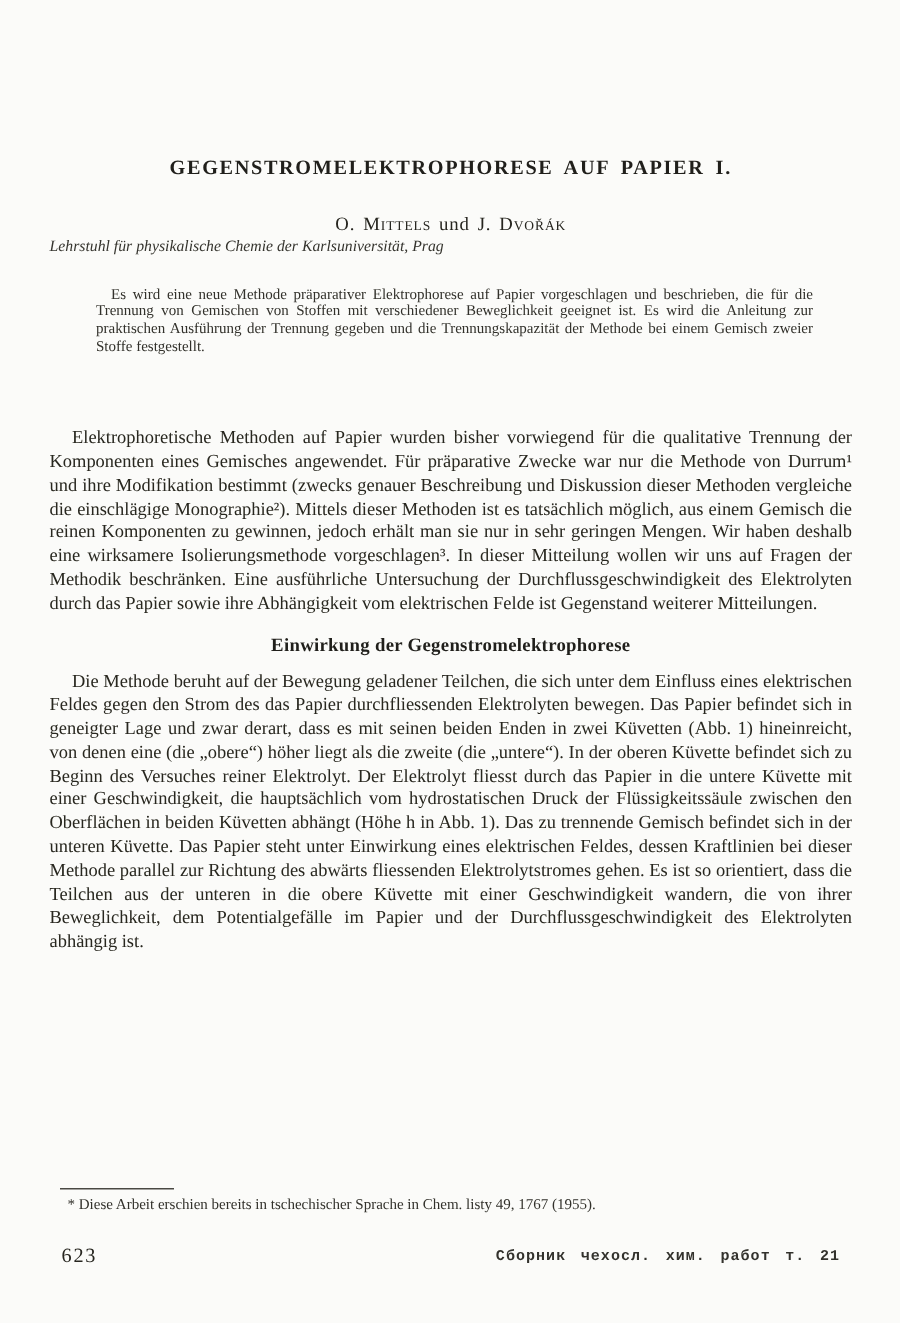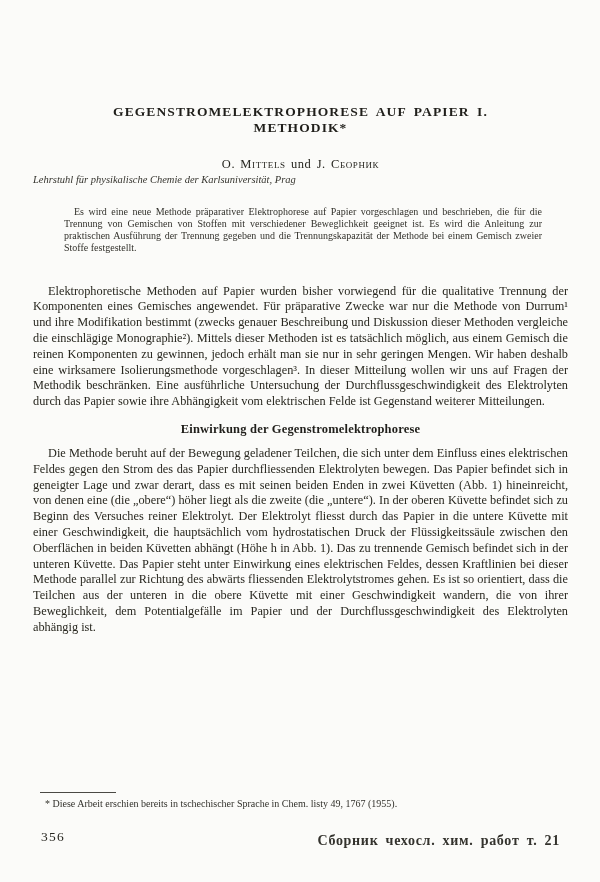--- a/index.html
+++ b/index.html
@@ -66,21 +66,21 @@
   }
   .para {
     font-size: 12.3px;
     line-height: 15.8px;
     text-align: justify;
     text-indent: 15px;
     color: #28271f;
     hyphens: auto;
     margin: 0;
   }
-  .p1 { margin-top: 30px; }
+  .p1 { margin-top: 46px; }
   .heading {
     margin-top: 12px;
     margin-bottom: 9px;
     text-align: center;
     font-weight: bold;
     font-size: 12.5px;
     letter-spacing: 0.2px;
     color: #201f1b;
   }
   .footnote-rule {
@@ -106,52 +106,51 @@
     left: 41px;
     top: 829px;
     font-size: 13.5px;
     letter-spacing: 1.2px;
     color: #26251f;
   }
   .journal-ref {
     position: absolute;
     right: 40px;
     top: 833px;
-    font-family: Liberation Serif, serif;
+    font-family: Liberation Mono, monospace;
     font-weight: bold;
-    font-size: 14px;
+    font-size: 10px;
     letter-spacing: 0.7px;
     word-spacing: 3px;
     color: #33322d;
   }
 </style>
 </head>
 <body>
 
 <div class="page">
 
   <div class="title">
     <div>GEGENSTROMELEKTROPHORESE AUF PAPIER I.</div>
-    <div>METHODIK*</div>
   </div>
 
-  <div class="authors"><span class="sc">O. Mittels</span><span> und </span><span class="sc">J. Сборник</span></div>
+  <div class="authors"><span class="sc">O. Mittels</span><span> und </span><span class="sc">J. Dvořák</span></div>
 
   <div class="affiliation">Lehrstuhl für physikalische Chemie der Karlsuniversität, Prag</div>
 
 
   <p class="abstract">Es wird eine neue Methode präparativer Elektrophorese auf Papier vorgeschlagen und beschrieben, die für die Trennung von Gemischen von Stoffen mit verschiedener Beweglichkeit geeignet ist. Es wird die Anleitung zur praktischen Ausführung der Trennung gegeben und die Trennungskapazität der Methode bei einem Gemisch zweier Stoffe festgestellt.</p>
 
   <p class="para p1">Elektrophoretische Methoden auf Papier wurden bisher vorwiegend für die qualitative Trennung der Komponenten eines Gemisches angewendet. Für präparative Zwecke war nur die Methode von Durrum¹ und ihre Modifikation bestimmt (zwecks genauer Beschreibung und Diskussion dieser Methoden vergleiche die einschlägige Monographie²). Mittels dieser Methoden ist es tatsächlich möglich, aus einem Gemisch die reinen Komponenten zu gewinnen, jedoch erhält man sie nur in sehr geringen Mengen. Wir haben deshalb eine wirksamere Isolierungsmethode vorgeschlagen³. In dieser Mitteilung wollen wir uns auf Fragen der Methodik beschränken. Eine ausführliche Untersuchung der Durchflussgeschwindigkeit des Elektrolyten durch das Papier sowie ihre Abhängigkeit vom elektrischen Felde ist Gegenstand weiterer Mitteilungen.</p>
 
   <div class="heading">Einwirkung der Gegenstromelektrophorese</div>
 
   <p class="para p2">Die Methode beruht auf der Bewegung geladener Teilchen, die sich unter dem Einfluss eines elektrischen Feldes gegen den Strom des das Papier durchfliessenden Elektrolyten bewegen. Das Papier befindet sich in geneigter Lage und zwar derart, dass es mit seinen beiden Enden in zwei Küvetten (Abb. 1) hineinreicht, von denen eine (die „obere“) höher liegt als die zweite (die „untere“). In der oberen Küvette befindet sich zu Beginn des Versuches reiner Elektrolyt. Der Elektrolyt fliesst durch das Papier in die untere Küvette mit einer Geschwindigkeit, die hauptsächlich vom hydrostatischen Druck der Flüssigkeitssäule zwischen den Oberflächen in beiden Küvetten abhängt (Höhe h in Abb. 1). Das zu trennende Gemisch befindet sich in der unteren Küvette. Das Papier steht unter Einwirkung eines elektrischen Feldes, dessen Kraftlinien bei dieser Methode parallel zur Richtung des abwärts fliessenden Elektrolytstromes gehen. Es ist so orientiert, dass die Teilchen aus der unteren in die obere Küvette mit einer Geschwindigkeit wandern, die von ihrer Beweglichkeit, dem Potentialgefälle im Papier und der Durchflussgeschwindigkeit des Elektrolyten abhängig ist.</p>
 
   <div class="footnote-rule"></div>
 
   <div class="footnote">* Diese Arbeit erschien bereits in tschechischer Sprache in Chem. listy 49, 1767 (1955).</div>
 
-  <div class="page-number">356</div>
+  <div class="page-number">623</div>
 
   <div class="journal-ref">Сборник чехосл. хим. работ т. 21</div>
 
 </div>
 
 </body></html>

